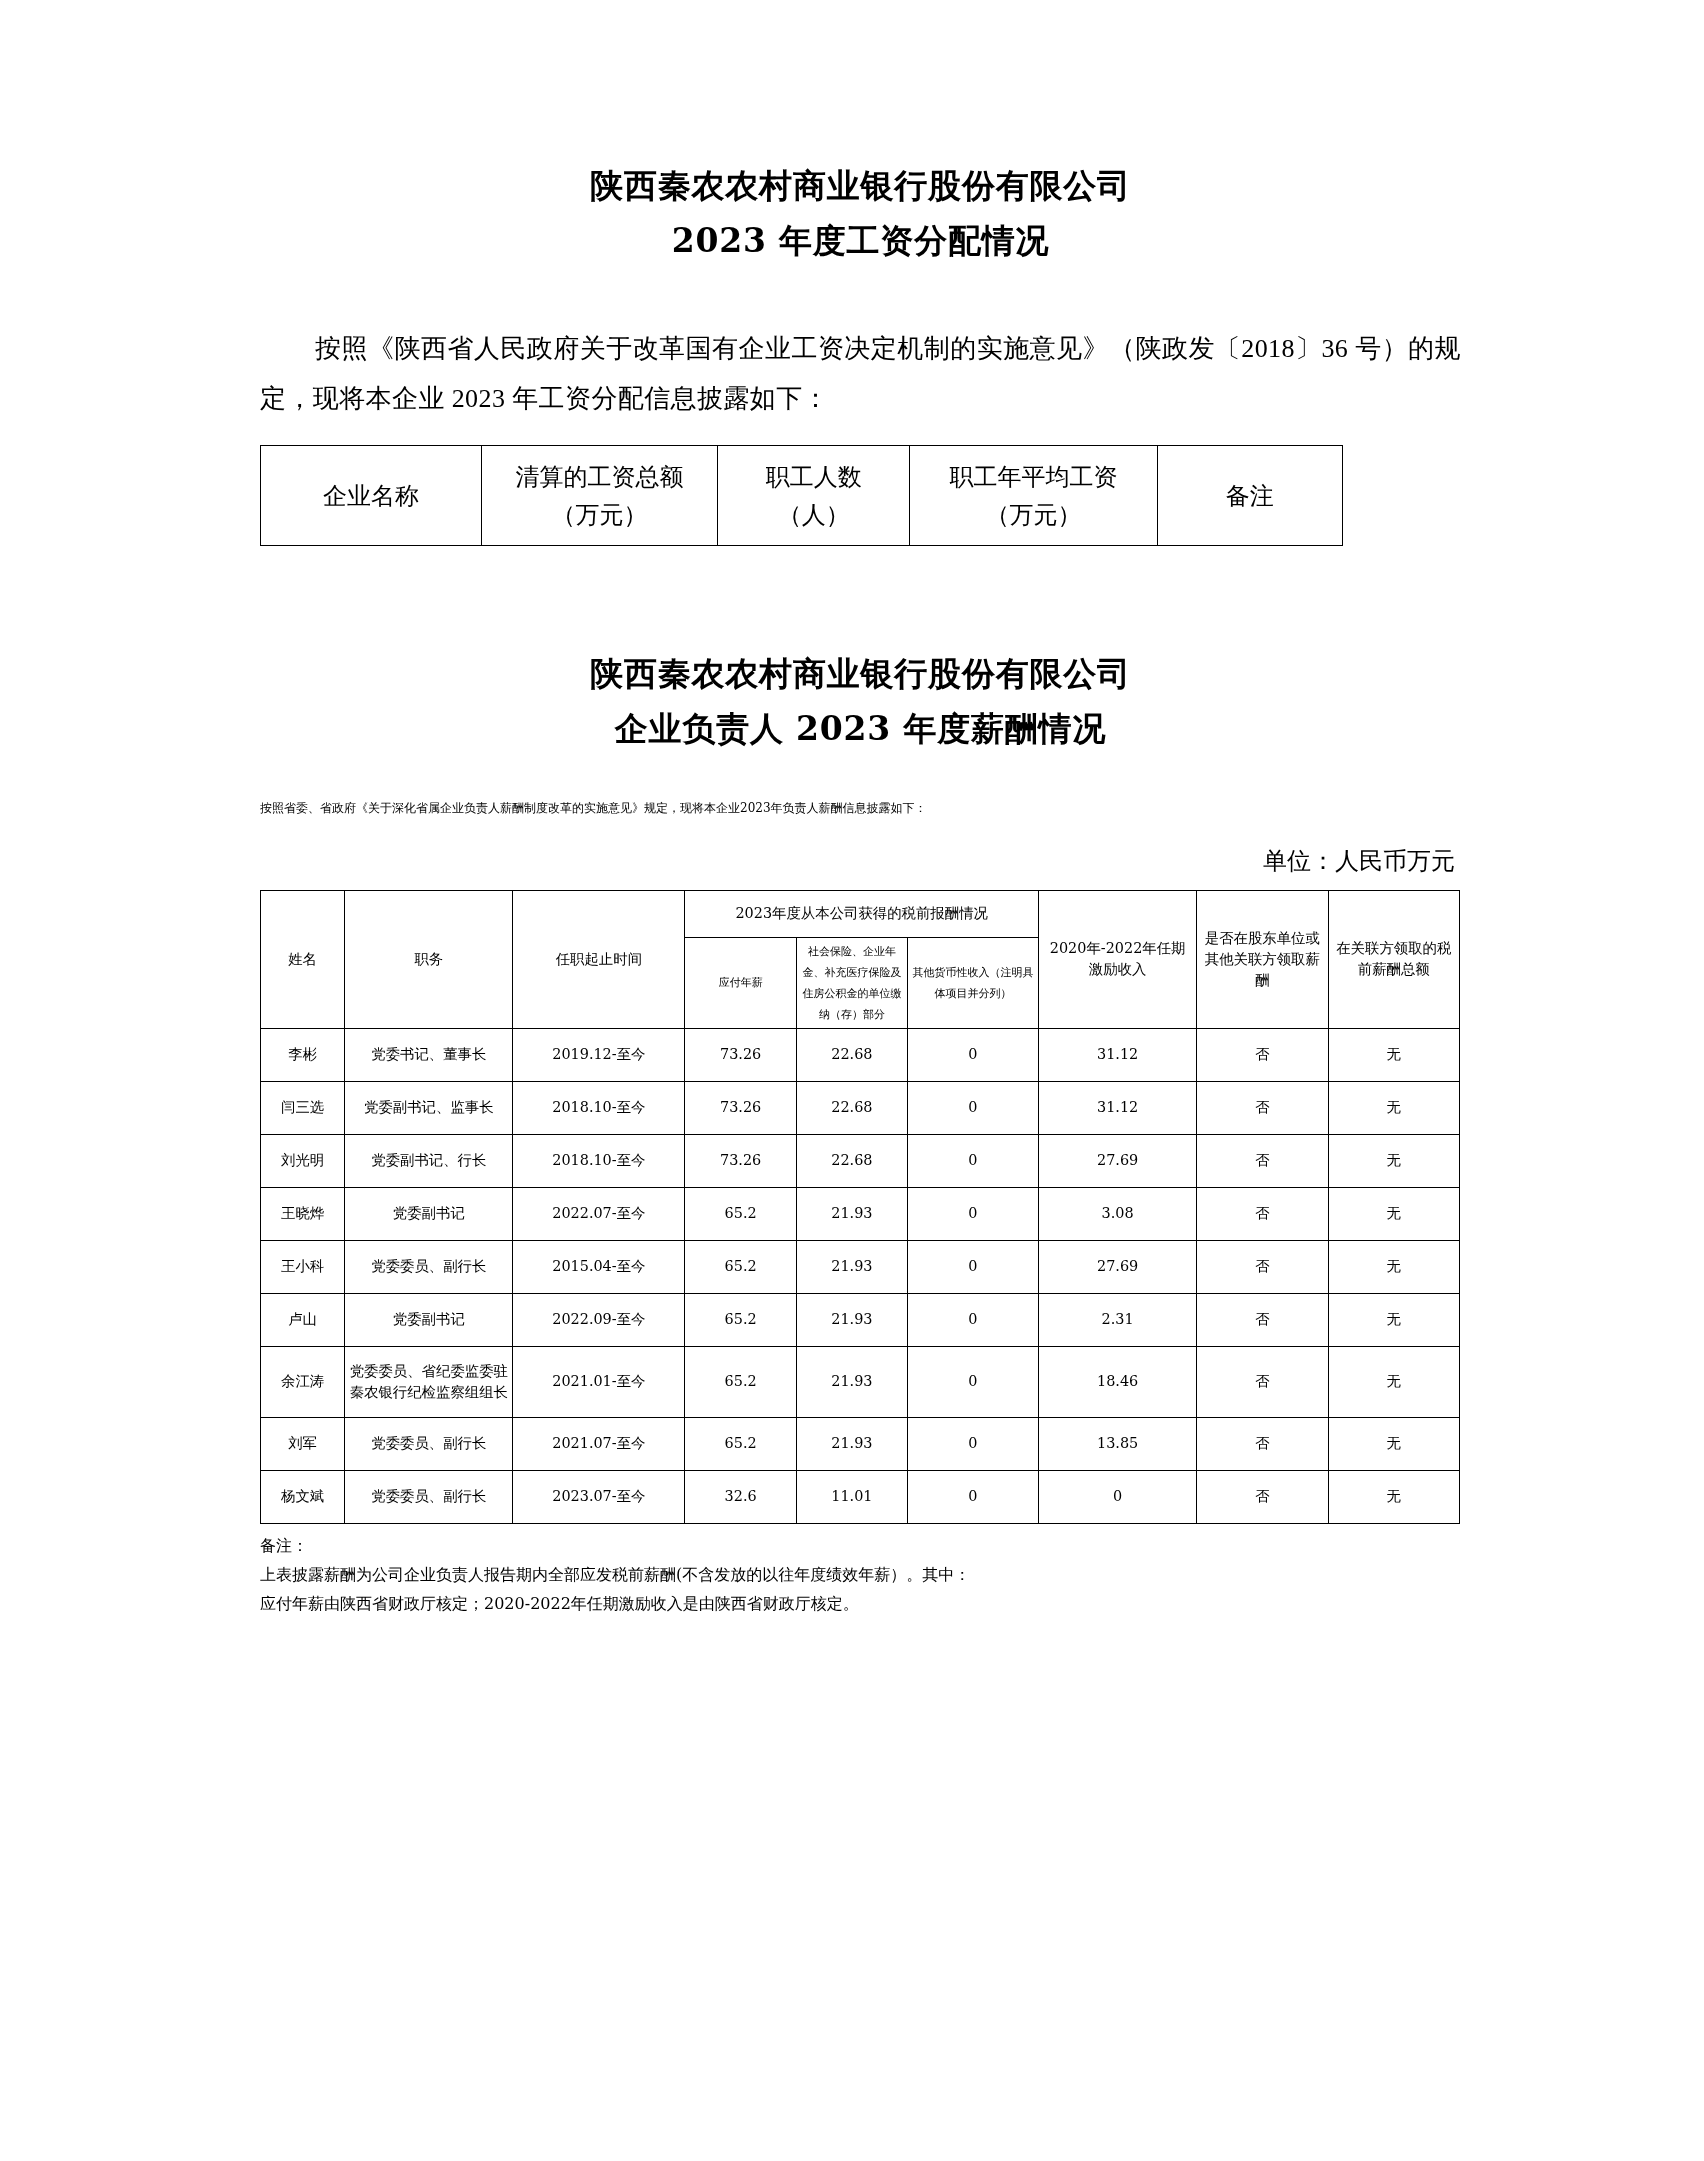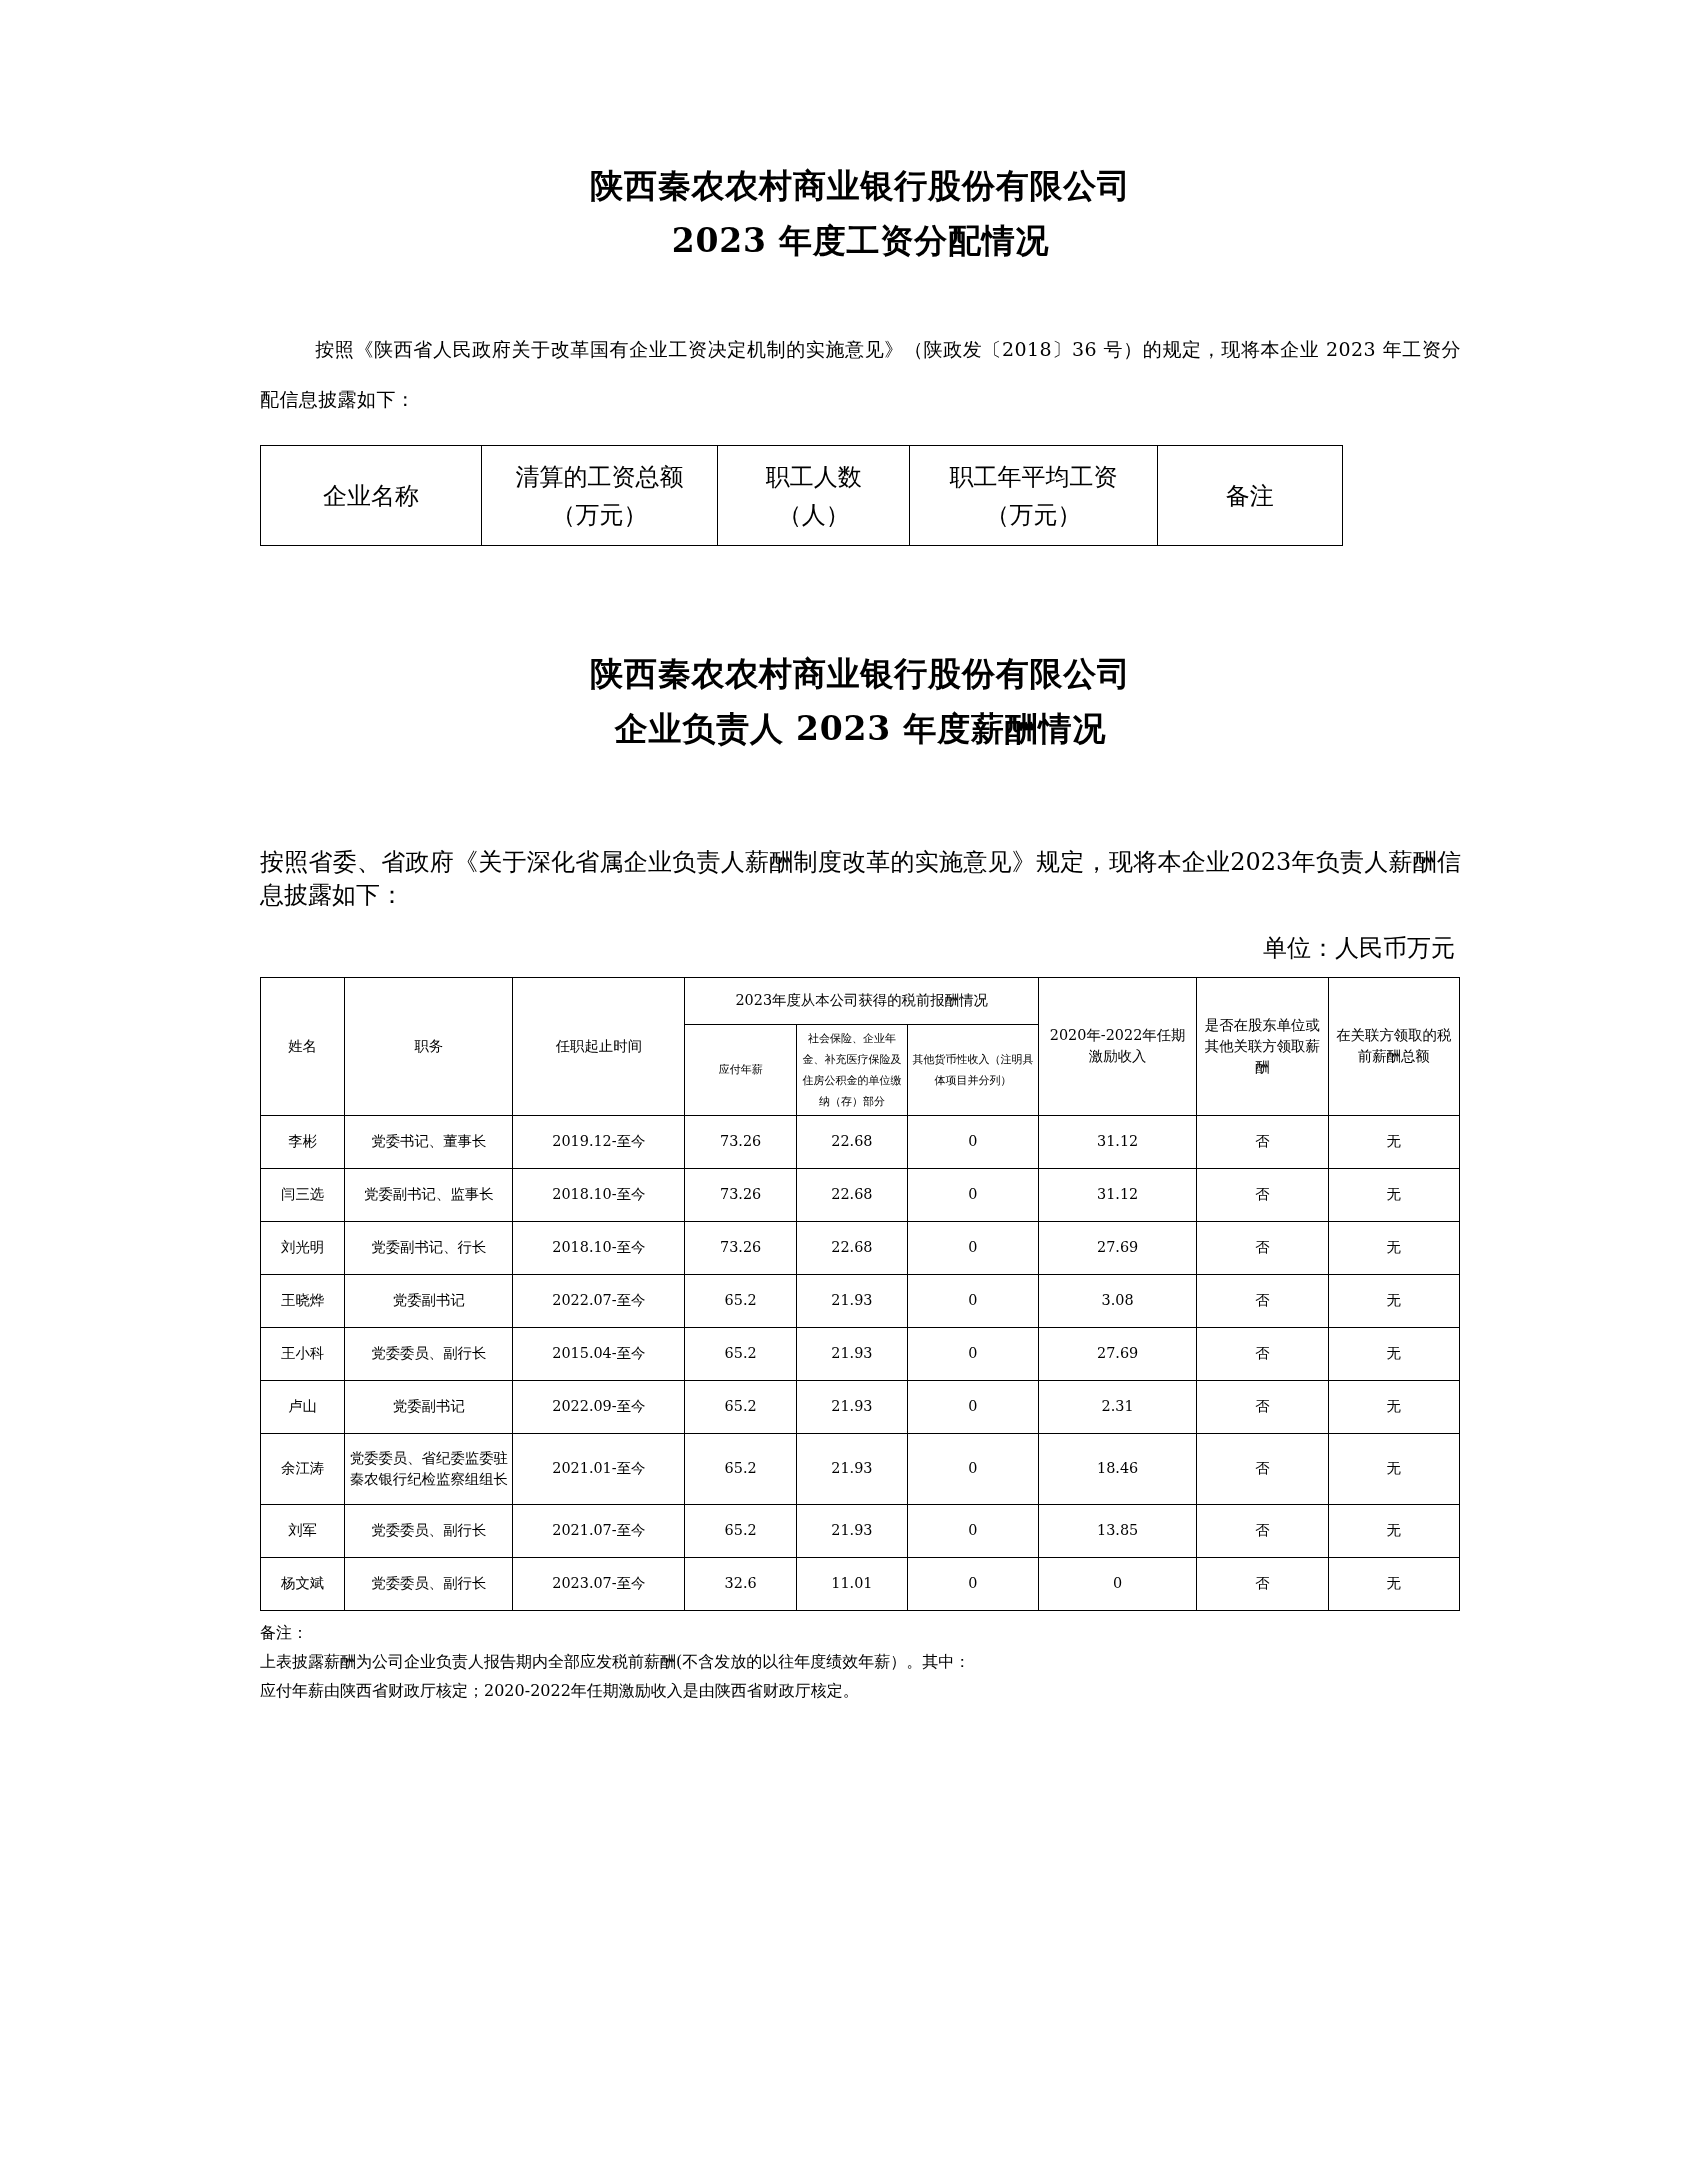--- a/index.html
+++ b/index.html
@@ -30,26 +30,27 @@
     text-align: center;
     font-weight: bold;
     font-size: 33px;
     line-height: 55px;
     letter-spacing: 0.8px;
   }
   .title-block-1 { padding-top: 150px; }
   .title-line { display: block; }
 
   .para-large {
-    font-size: 19px;
+    font-size: 26px;
     line-height: 50px;
     text-align: justify;
     text-justify: inter-ideograph;
     margin-top: 56px;
     letter-spacing: 0.4px;
+    font-family: Liberation Serif, serif;
   }
   .para-large .indent { display: inline-block; width: 55px; }
 
   table.t1, table.t2 {
     border-collapse: collapse;
     width: 1083px;
     table-layout: fixed;
   }
   table.t1 { margin-top: 21px; }
   table.t1 td {
@@ -61,23 +62,23 @@
     padding: 4.6px 6px;
   }
   table.t1 tr.hdr td { height: 90px; }
   table.t1 tr.body td { height: 90px; }
   .two-line { display: block; }
 
   
   .title-block-2 { padding-top: 100px; }
 
   .para-small {
-    font-size: 24px;
+    font-size: 12px;
     line-height: 33px;
-    margin-top: 90px;
+    margin-top: 36px;
     text-align: justify;
     text-justify: inter-ideograph;
   }
   .unit-line {
     font-size: 24px;
     line-height: 30px;
     text-align: right;
     margin-top: 21px;
     padding-right: 6px;
   }

